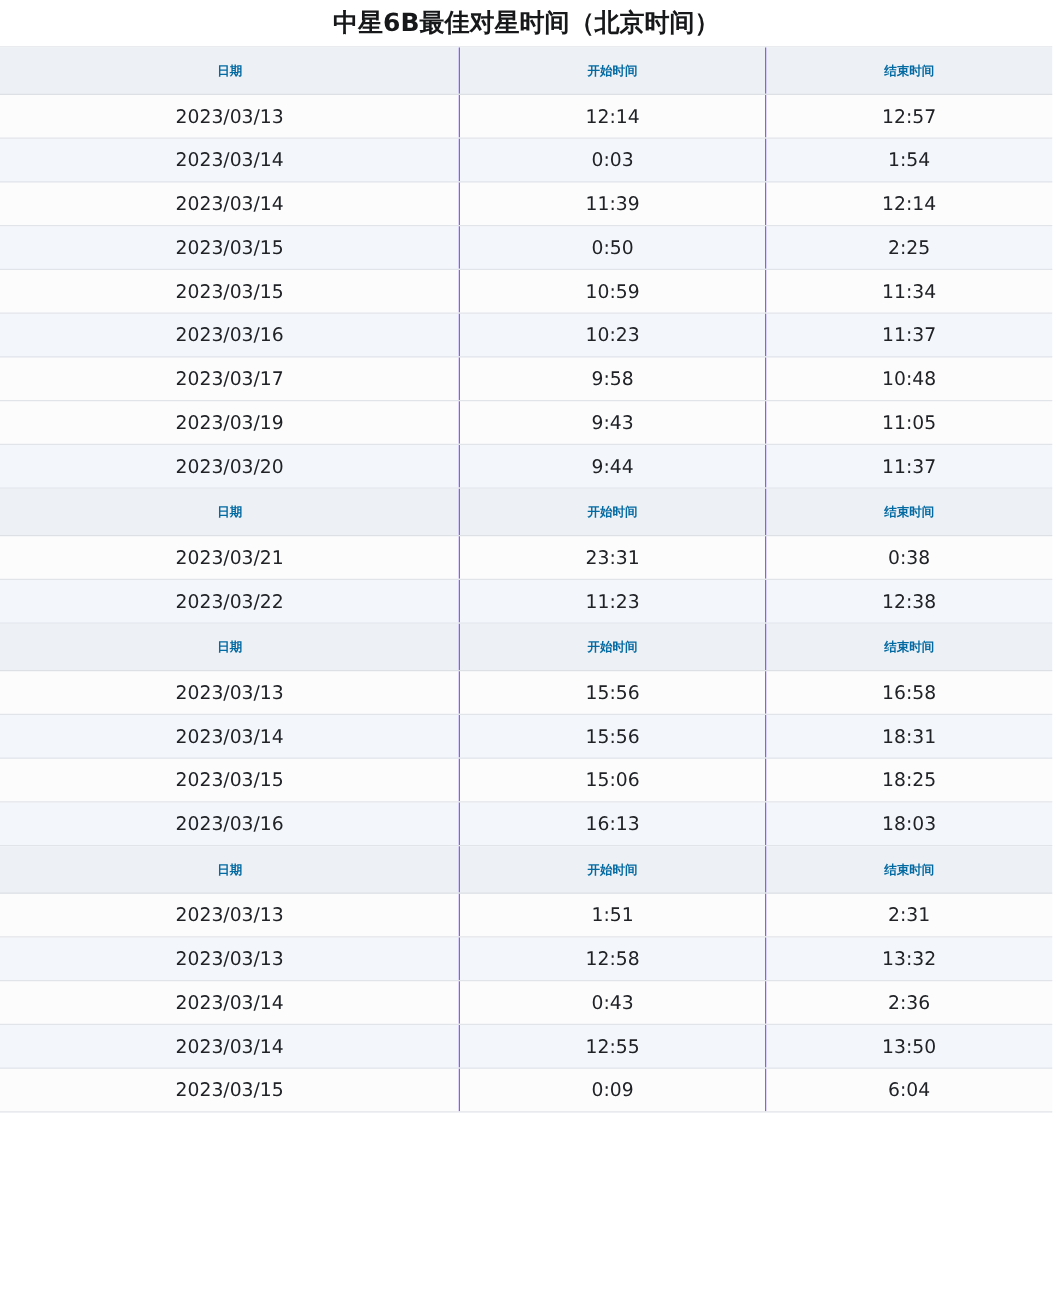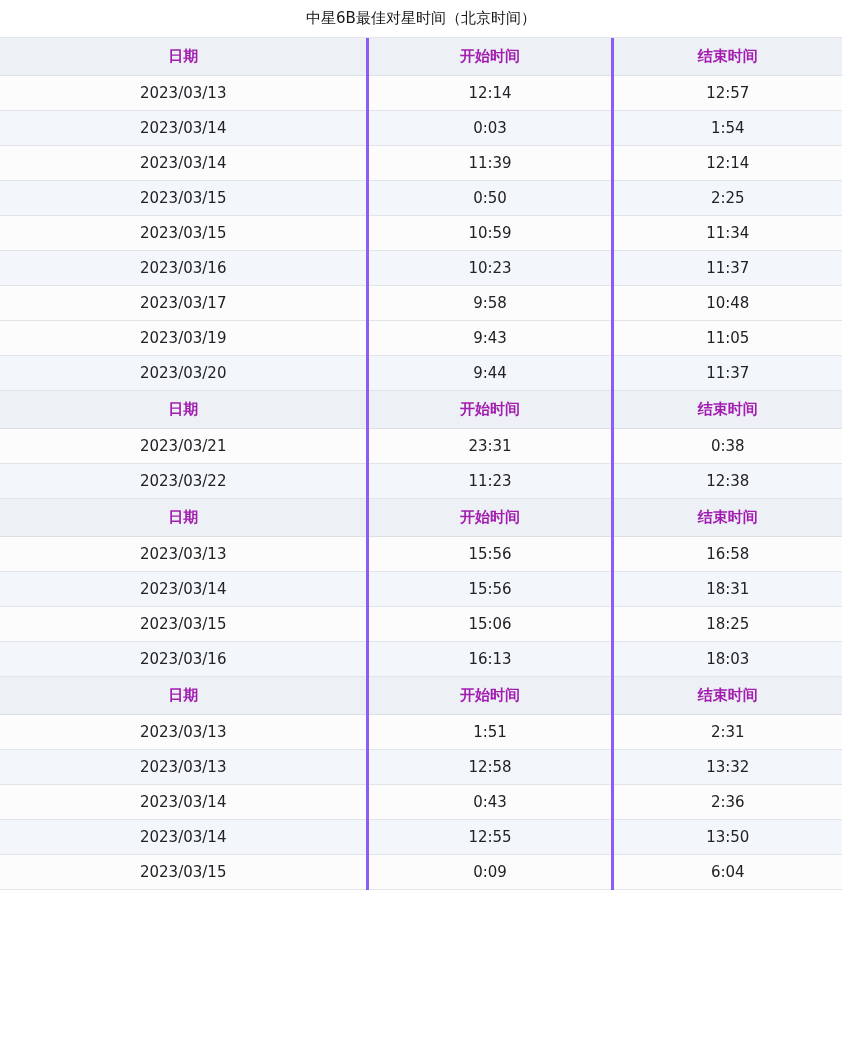--- a/index.html
+++ b/index.html
@@ -10,56 +10,56 @@
   }
   body {
     width: 842px;
     min-height: 1050px;
   }
   .sat-section { width: 100%; }
   .table-title {
     height: 37px;
     line-height: 37px;
     text-align: center;
-    font-size: 15px;
-    font-weight: 400;
+    font-size: 20px;
+    font-weight: 700;
     color: #17181a;
     background: #ffffff;
     border-bottom: 1px solid #e2e5e9;
   }
   table.times-table {
     width: 100%;
     border-collapse: collapse;
     table-layout: fixed;
   }
   col.c-date  { width: 43.7%; }
   col.c-start { width: 29.0%; }
   col.c-end   { width: 27.3%; }
   .times-table th {
     height: 37px;
     background: #edf1f6;
-    font-size: 15px;
+    font-size: 10px;
     font-weight: 700;
-    color: #a21caf;
+    color: #0369a1;
     text-align: center;
     border-bottom: 1px solid #dde1e6;
     padding: 0;
   }
   .times-table td {
     height: 34px;
     font-size: 15px;
     font-weight: 400;
     color: #202226;
     text-align: center;
     border-bottom: 1px solid #e1e4e9;
     padding: 0;
   }
   .times-table th + th,
   .times-table td + td {
-    border-left: 3px solid #8b5cf6;
+    border-left: 1px solid #8b5cf6;
   }
   tr.row-odd td  { background: #fcfcfd; }
   tr.row-even td { background: #f3f7fc; }
 </style>
 </head>
 <body>
 
 <main>
   <section class="sat-section">
     <div class="table-title">中星6B最佳对星时间（北京时间）</div>

